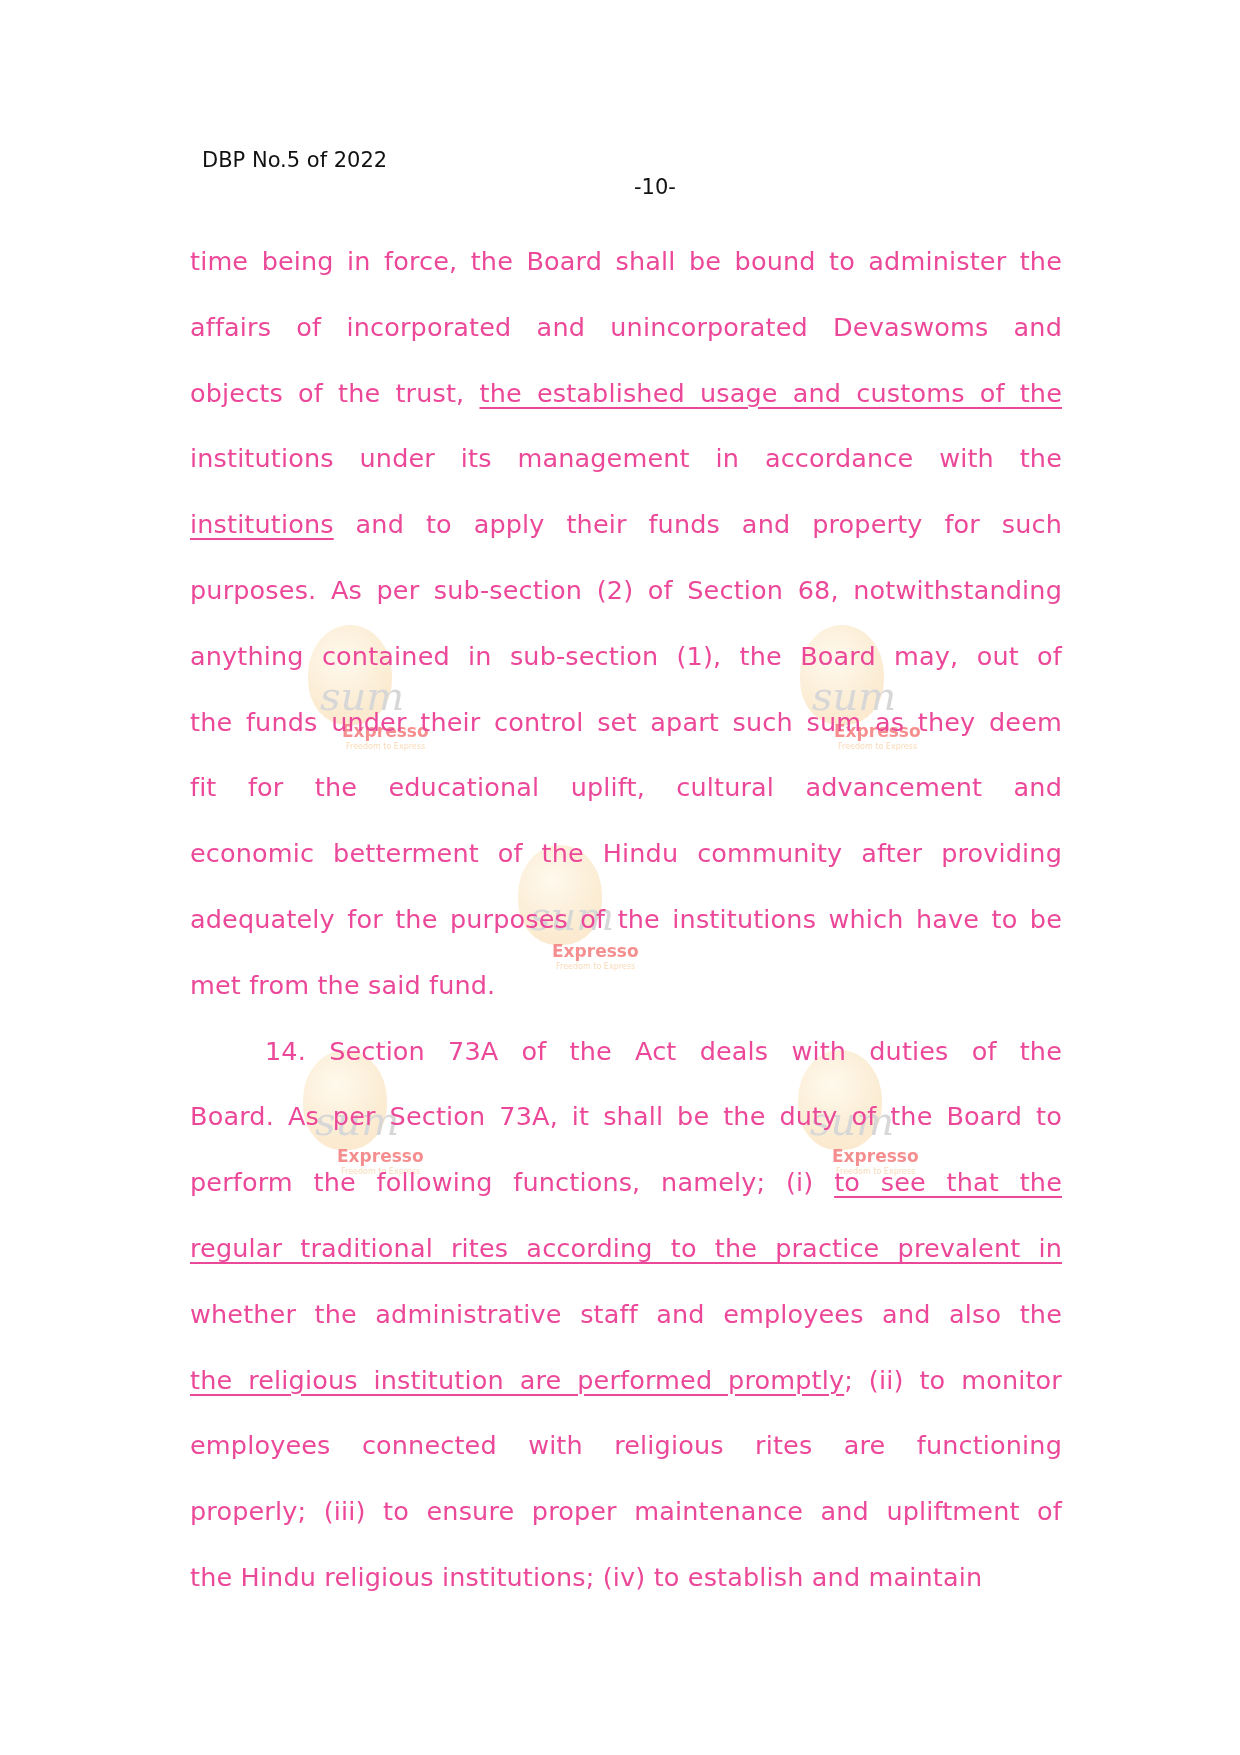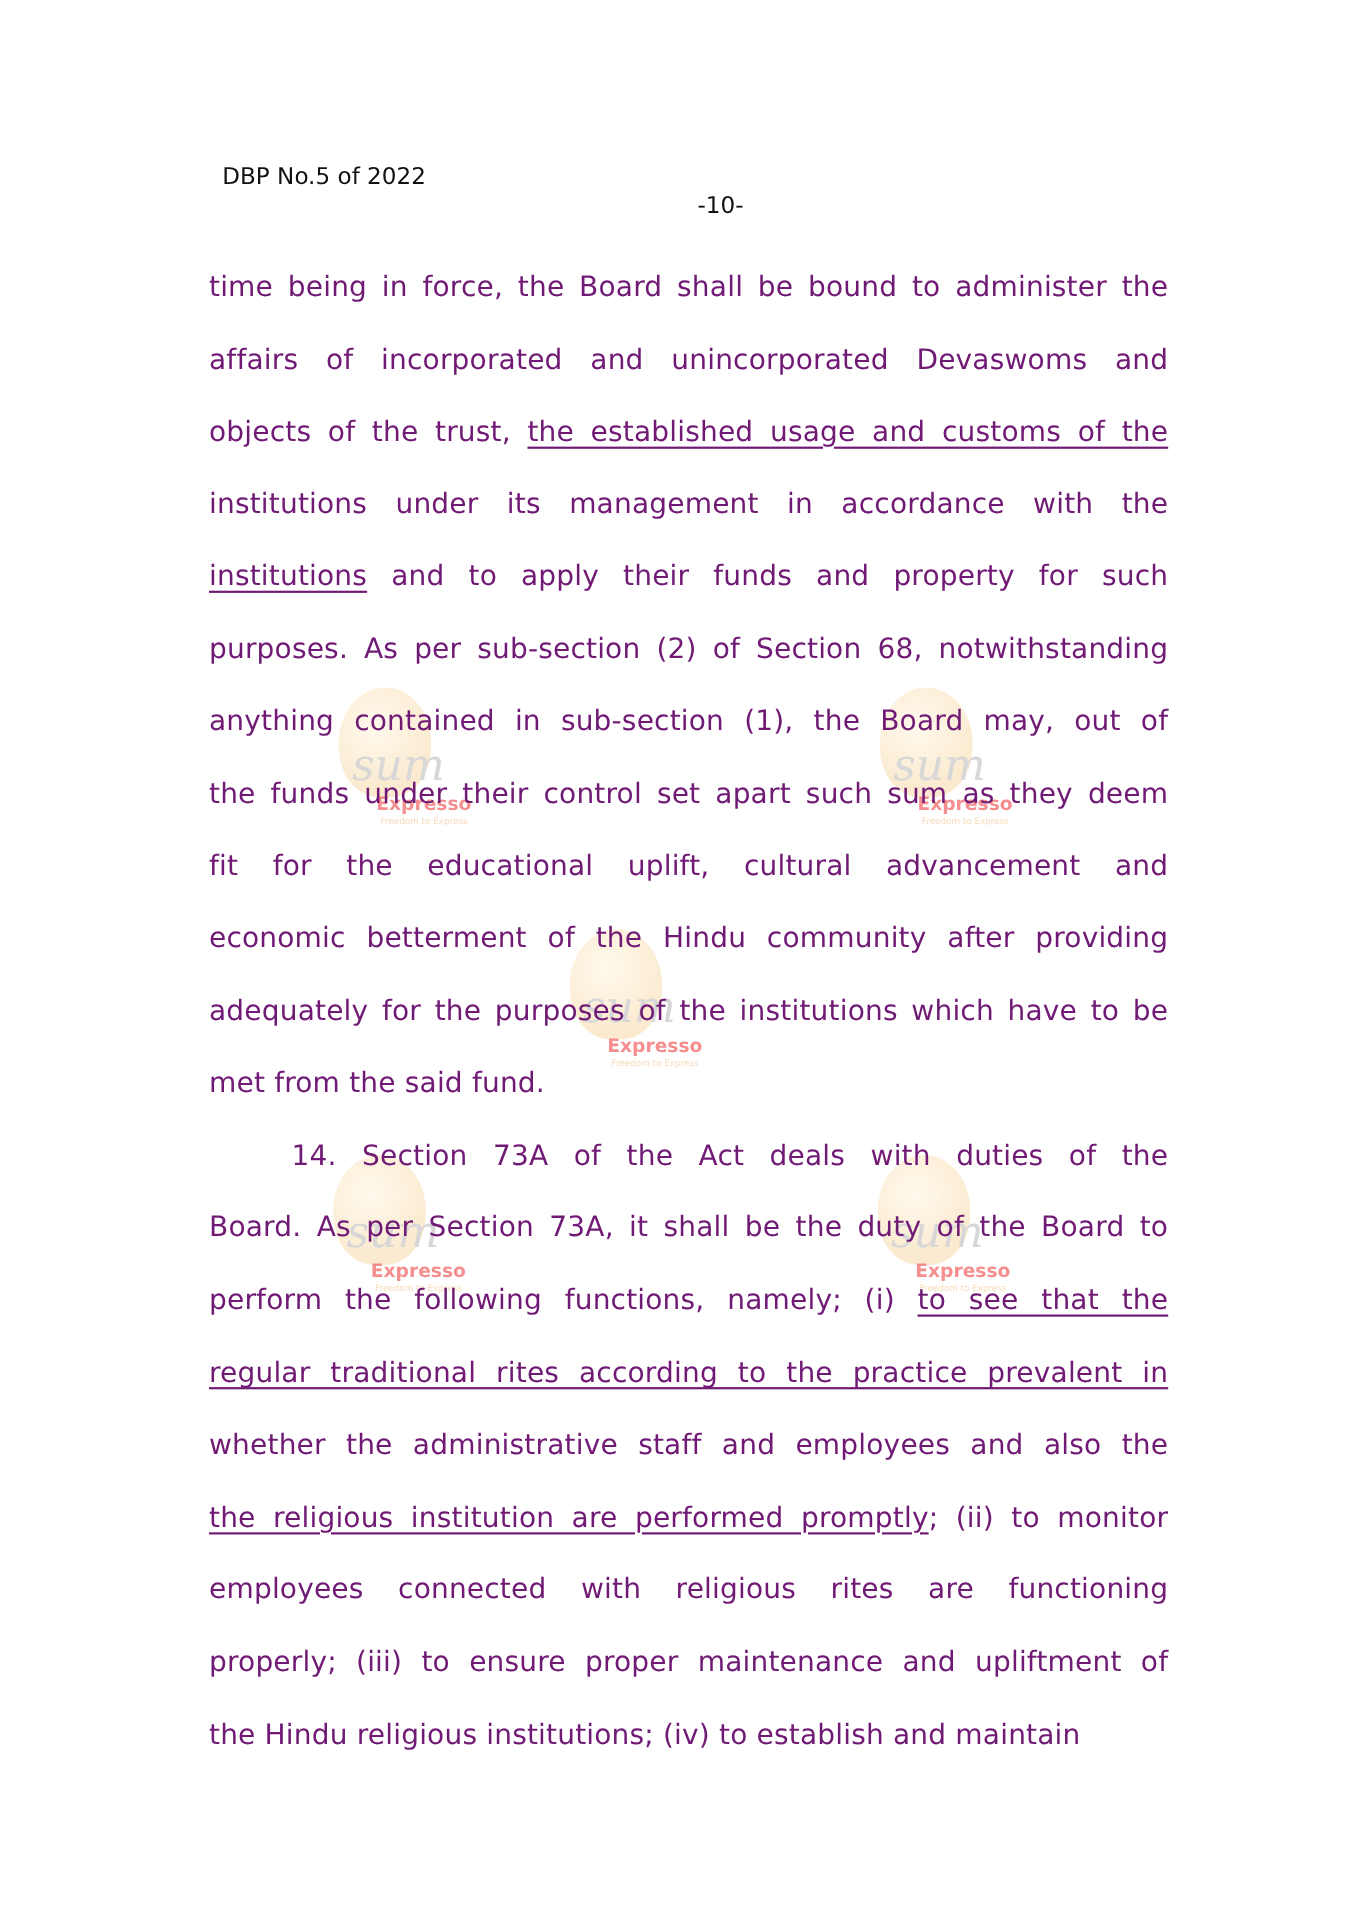--- a/index.html
+++ b/index.html
@@ -9,21 +9,21 @@
     position: absolute; left: 190px; top: 148px;
     font-family: "DejaVu Sans", sans-serif; font-size: 21px; color: #111; margin-left: 12px;
   }
   .page-no {
     position: absolute; left: 0; width: 1310px; top: 175px; text-align: center;
     font-family: "DejaVu Sans", sans-serif; font-size: 21px; color: #111;
   }
   .body-text {
     position: absolute; left: 190px; top: 229px; width: 872px;
     font-family: "DejaVu Sans", sans-serif; font-size: 25.5px;
-    line-height: 65.8px; color: #701a75; text-align: justify;
+    line-height: 65.8px; color: #ec4899; text-align: justify;
     letter-spacing: 0.15px;
   }
   .body-text p { margin: 0; }
   .line { display: block; text-align: justify; text-align-last: justify; white-space: normal; }
   .line.last { text-align-last: left; }
   .indent { padding-left: 75px; }
   .u { text-decoration: underline; text-underline-offset: 5px; text-decoration-thickness: 1.5px; }
 
   .watermark { position: absolute; width: 150px; height: 140px; pointer-events: none; opacity: 0.6; text-decoration: underline; }
   .watermark .bulb {

